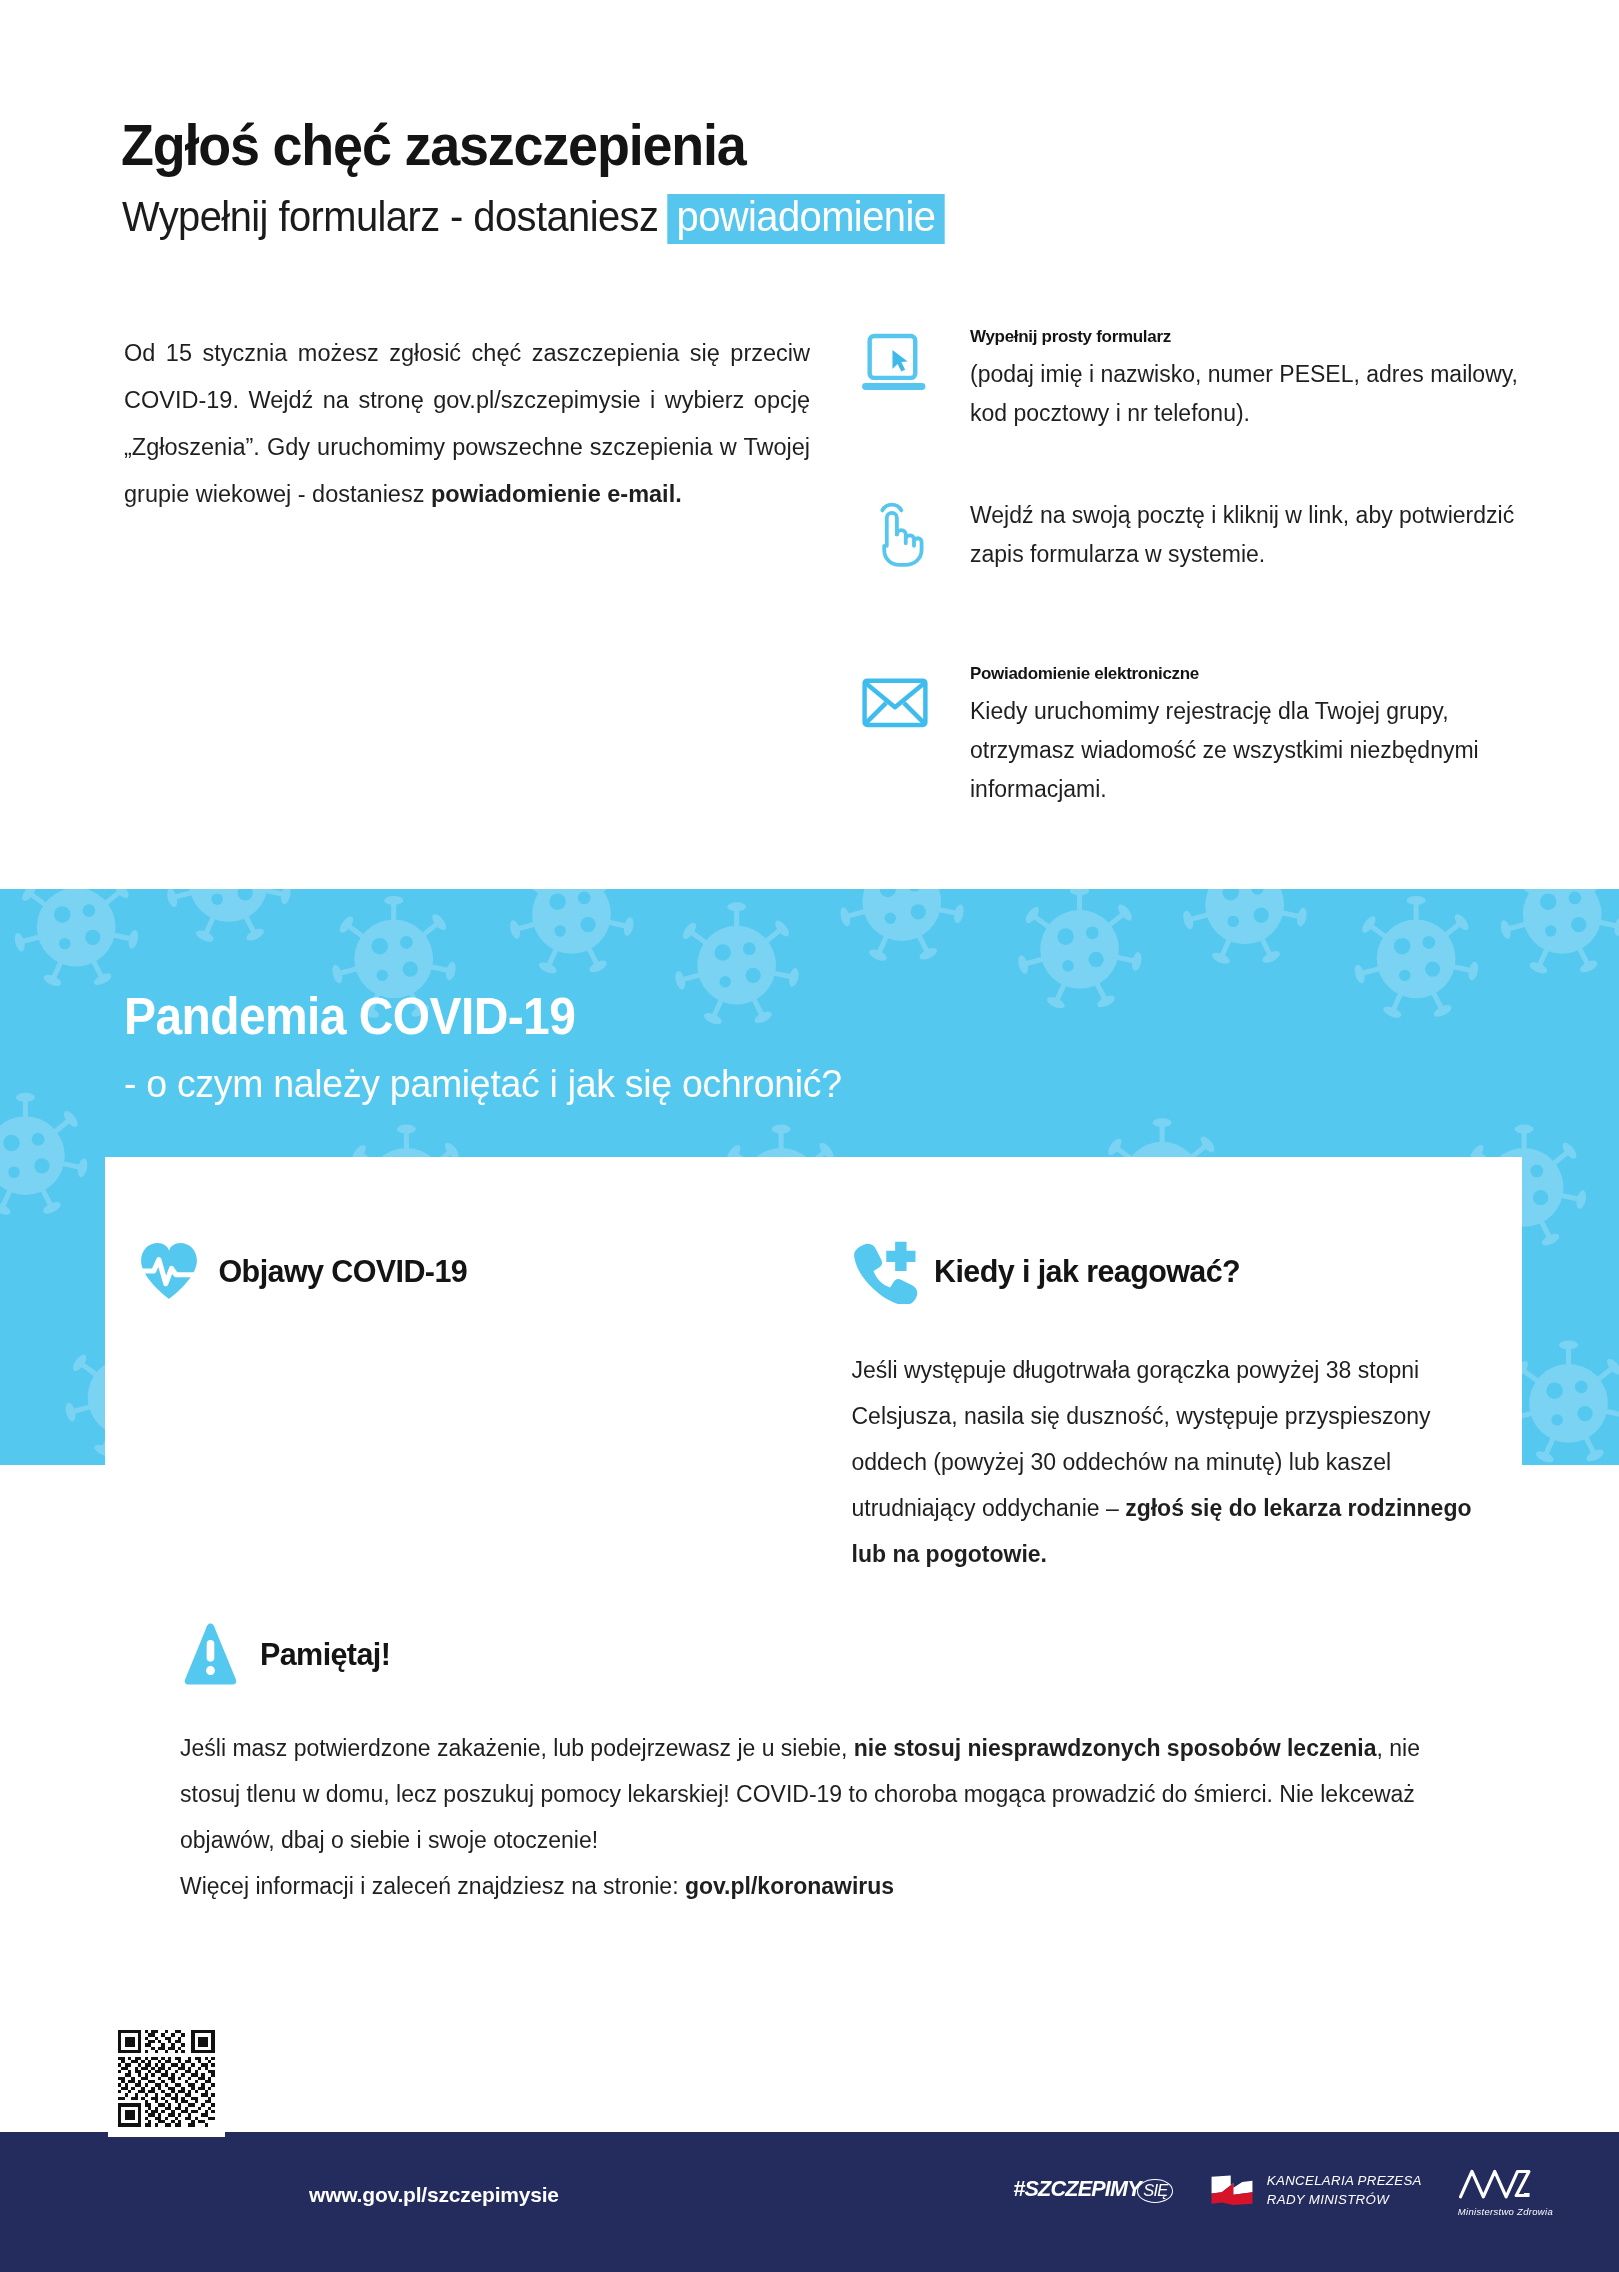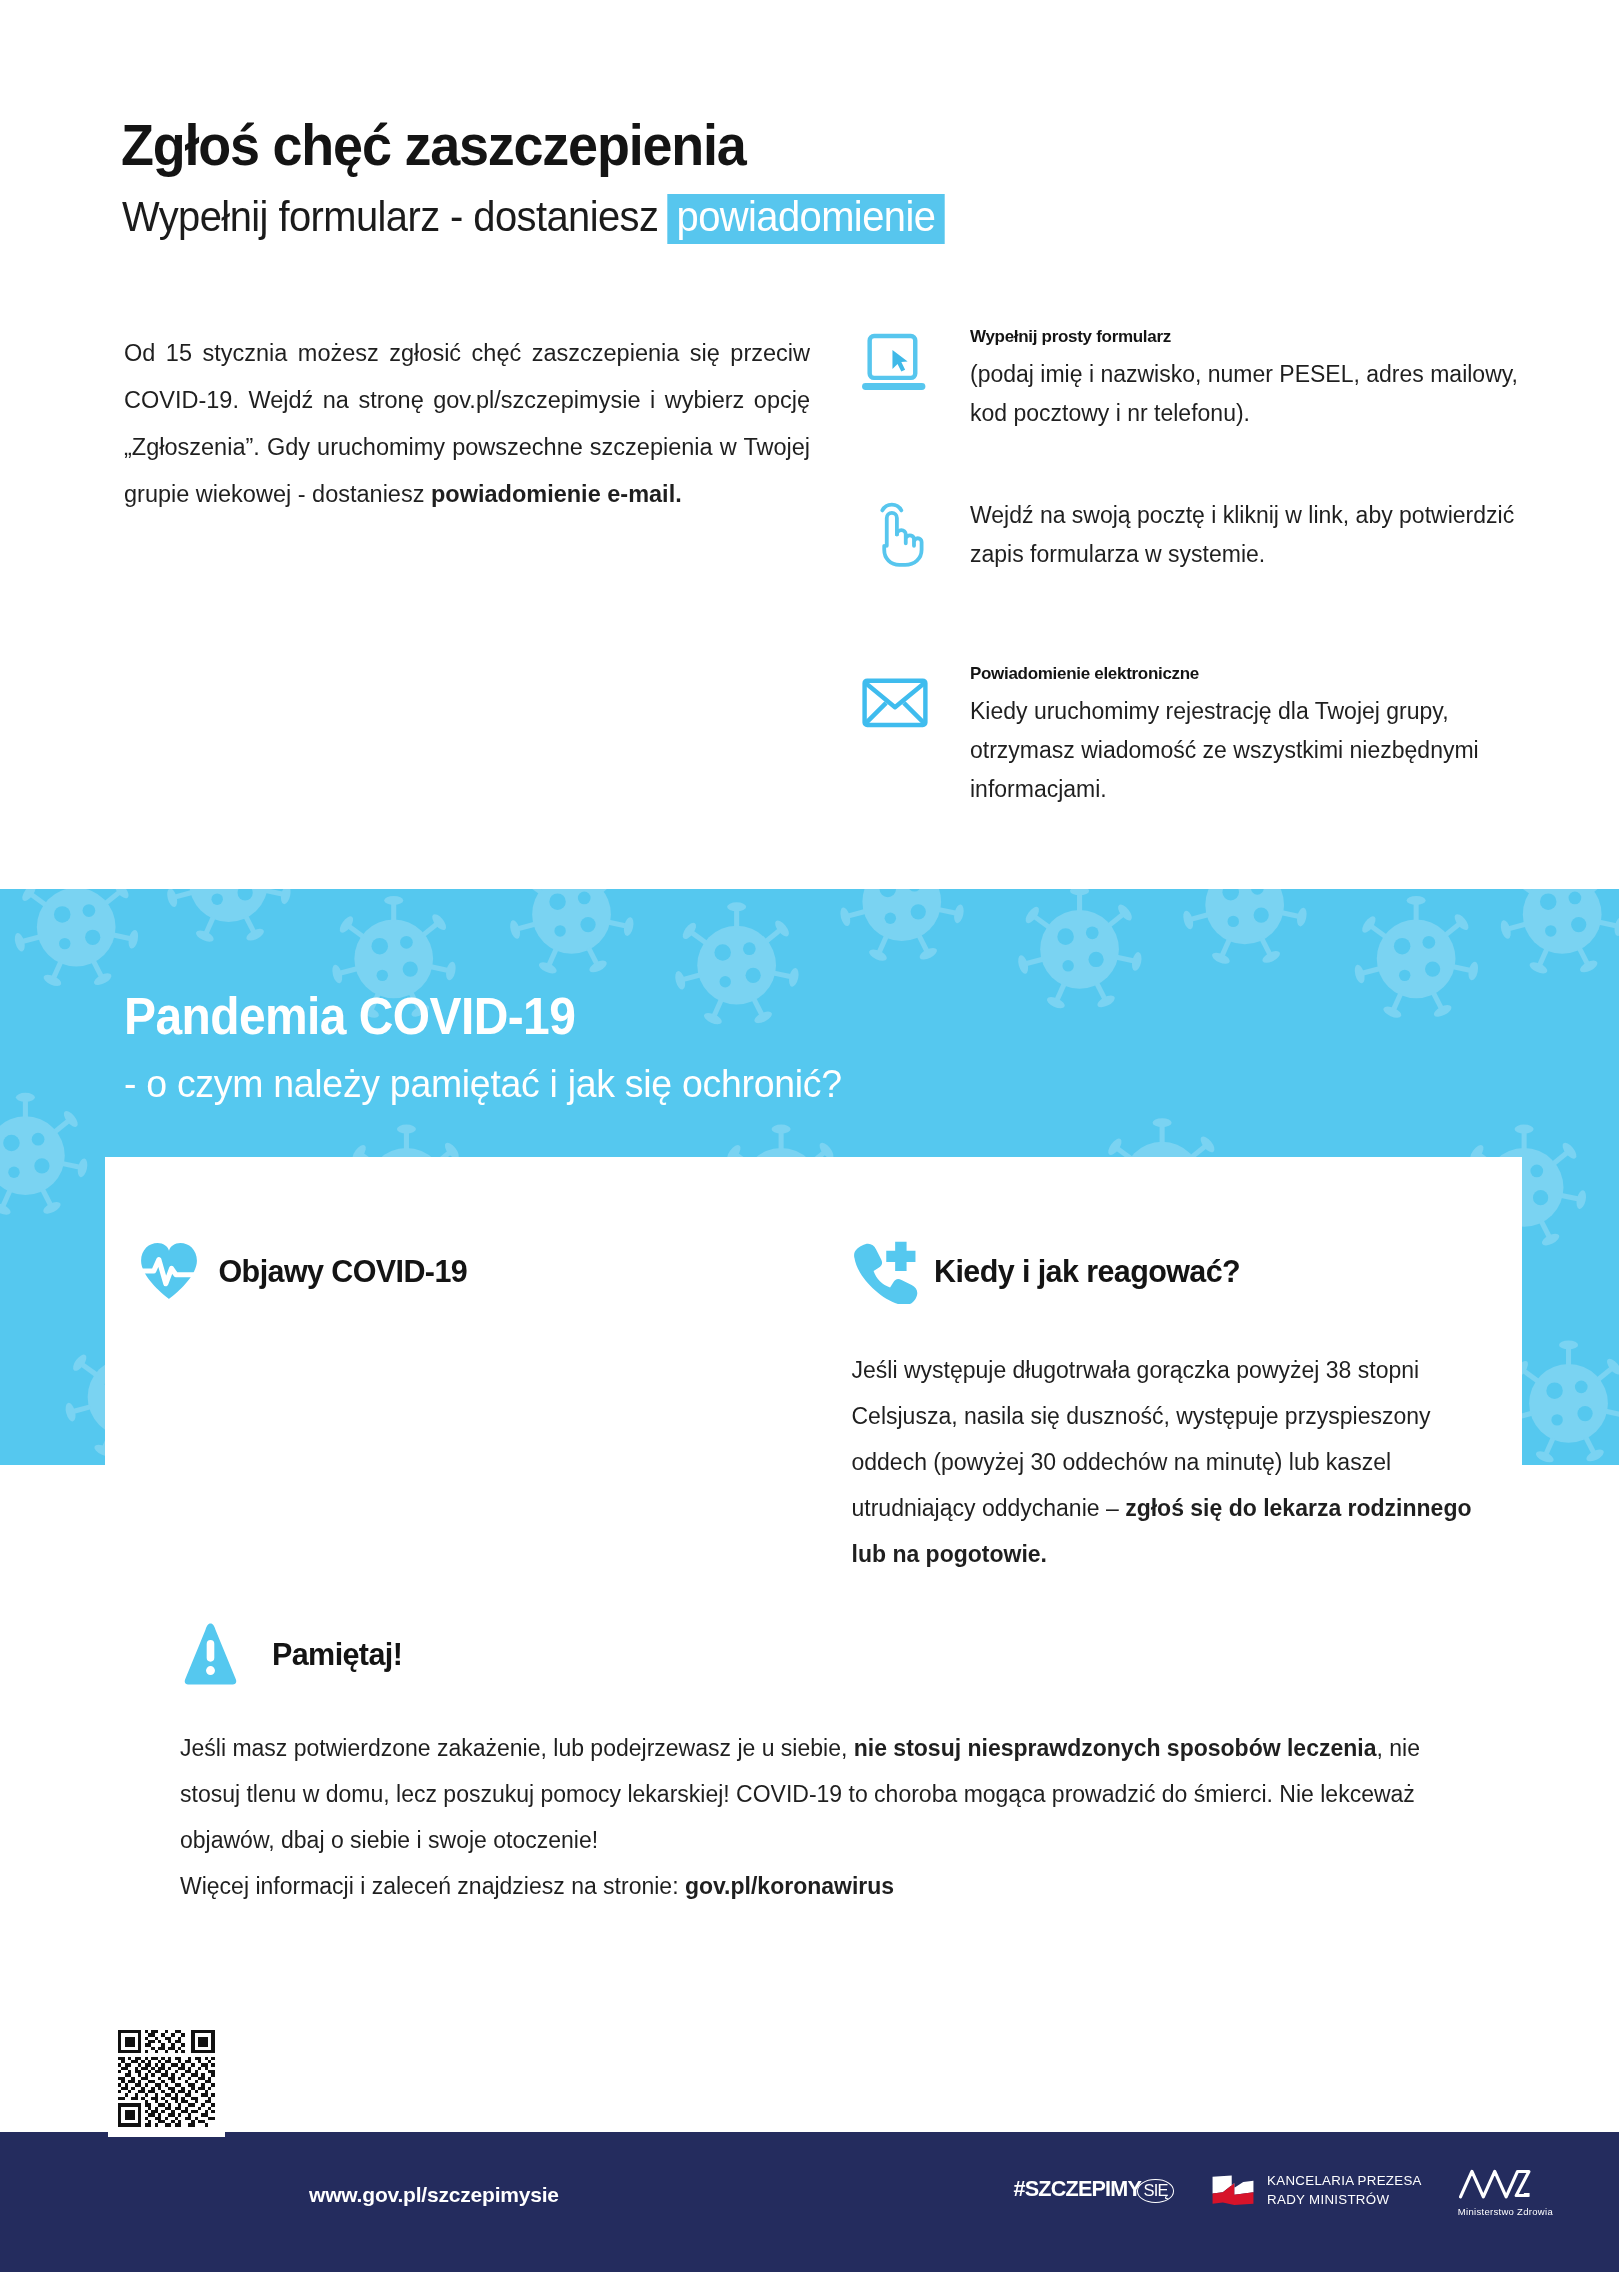--- a/index.html
+++ b/index.html
@@ -98,21 +98,21 @@
   }
   .col p{
     margin:0;font-size:23px;line-height:46px;color:#1f1f1f;font-weight:300;
   }
   .col p b{font-weight:bold;}
 
   
   .remember{position:relative;padding:44px 75px 0 75px;}
   .remember .rhead{display:flex;align-items:center;margin-bottom:38px;}
   .remember .rhead .sico{width:61px;height:66px;flex:0 0 61px;margin-right:19px;}
-  .remember .rhead h2{margin:12px;font-size:30.5px;font-weight:bold;color:#141414;letter-spacing:-0.6px;}
+  .remember .rhead h2{margin:0;font-size:30.5px;font-weight:bold;color:#141414;letter-spacing:-0.6px;}
   .remember p{
     margin:0;font-size:23px;line-height:46px;color:#1f1f1f;font-weight:300;
   }
   .remember p b{font-weight:bold;}
   .more{margin-top:46px;font-size:23px;line-height:38px;color:#1f1f1f;font-weight:300;}
   .more b{font-weight:bold;}
 
   
   .footer{
     position:absolute;left:0;top:2132px;width:1620px;height:141px;
@@ -125,21 +125,21 @@
   }
   .qr svg{display:block;width:100%;height:100%;}
   .foot-url{
     position:absolute;left:302px;top:2183px;
     color:#fff;font-size:21px;font-weight:bold;letter-spacing:-0.2px;
     white-space:nowrap;
     margin-left:7px;
   }
   .foot-logos{
     position:absolute;right:67px;top:2162px;
-    display:flex;align-items:center;gap:36px;
+    display:flex;align-items:center;gap:36px;font-style:italic;
   }
   .hashtag{
     color:#fff;font-size:21.6px;font-weight:bold;letter-spacing:-0.8px;
     white-space:nowrap;display:flex;align-items:baseline;
   }
   .hashtag .sie{
     font-weight:300;border:1.3px solid #fff;border-radius:50%;
     padding:1.3px 5.1px;margin-left:-3.8px;font-size:16.5px;
   }
   .kprm{display:flex;align-items:center;gap:11.4px;}

